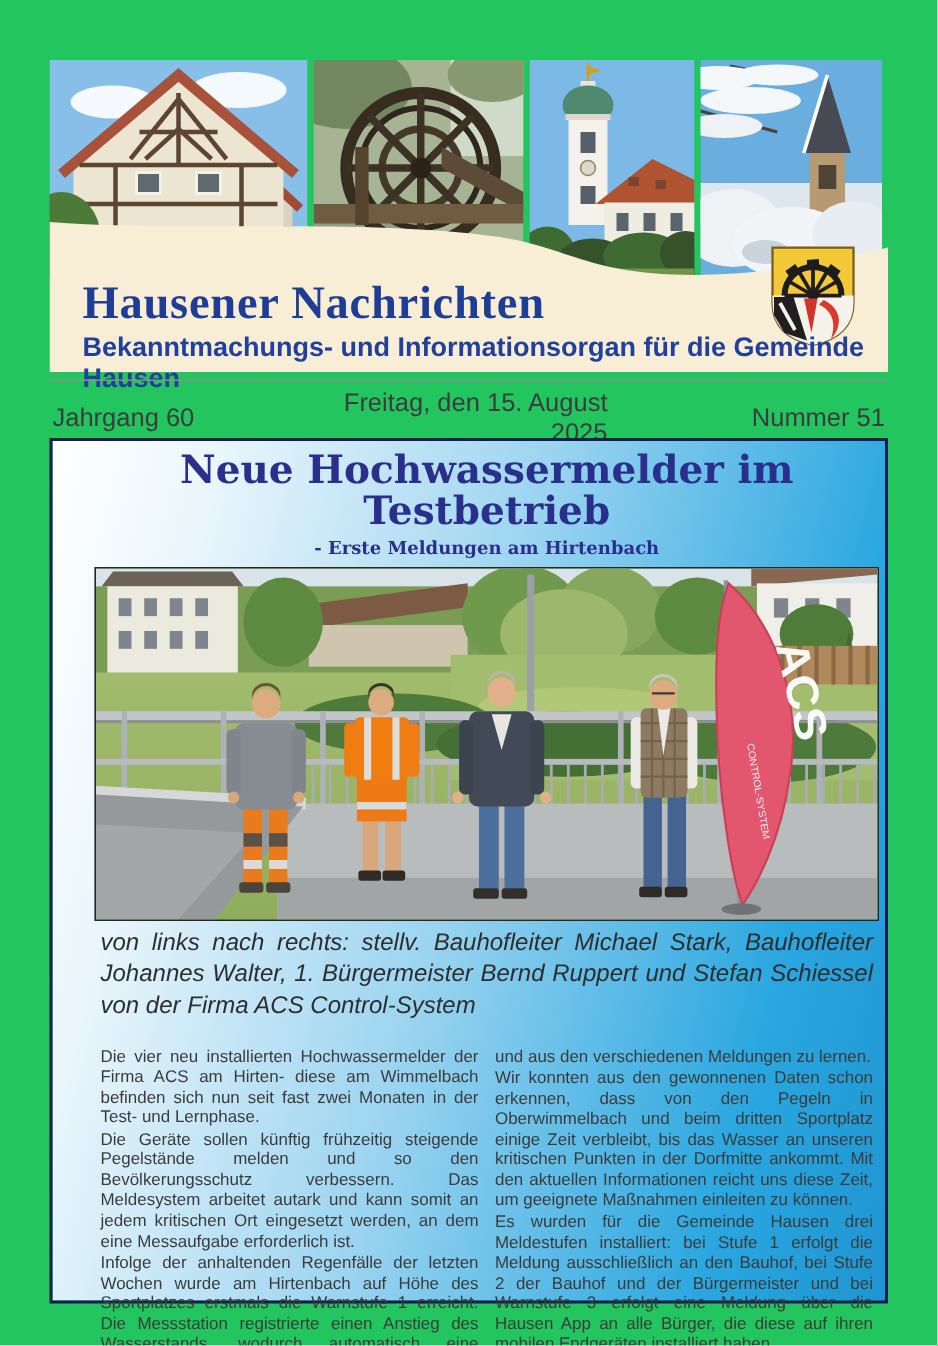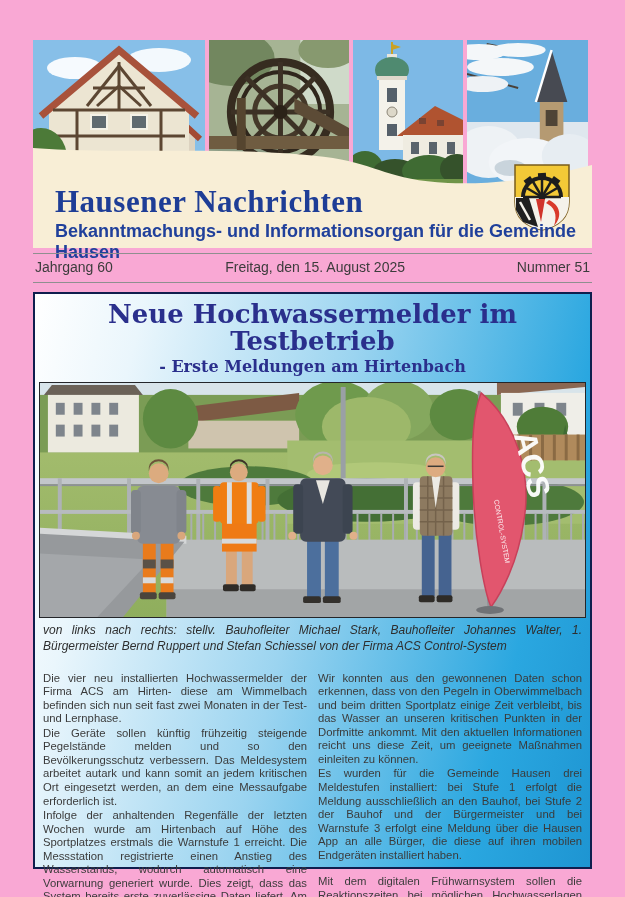--- a/index.html
+++ b/index.html
@@ -1,16 +1,16 @@
 <!DOCTYPE html>
 <html lang="de"><head>
 <meta charset="utf-8">
 <style>
   html,body{margin:0;padding:0;background:#ffffff;}
-  .page{position:relative;width:625px;height:897px;background:#f9a8d4;overflow:hidden;
+  .page{position:relative;width:625px;height:897px;background:#22c55e;overflow:hidden;
         font-family:"Liberation Sans",sans-serif;}
 
   
   .photo-strip{position:absolute;left:33px;top:40px;width:559px;height:145px;display:flex;gap:4px;}
   .hphoto{height:100%;flex:0 0 auto;}
   .hphoto svg{display:block;width:100%;height:100%;}
   .p1{width:172px;} .p2{width:140px;} .p3{width:110px;} .p4{width:121px;}
 
   .cream-wave{position:absolute;left:33px;top:138px;width:559px;height:110px;}
   .cream-wave svg{display:block;width:100%;height:100%;}
@@ -20,38 +20,38 @@
   .mast-subtitle{position:absolute;left:55px;top:221px;margin:0;
       font-size:18px;font-weight:600;color:#20409b;}
 
   .crest{position:absolute;left:512px;top:162px;width:60px;height:70px;}
   .crest svg{display:block;width:100%;height:100%;}
 
   
   .issue-row{position:absolute;left:33px;top:253px;width:559px;box-sizing:border-box;
       border-top:1px solid #8f8f8f;border-bottom:1px solid #8f8f8f;
       display:flex;align-items:center;padding:5px 2px 7px 2px;
-      font-size:14px;color:#3c3c3c;}
+      font-size:17px;color:#3c3c3c;}
   .issue-row .cell{flex:1;}
   .issue-row .c{text-align:right;}
   .issue-row .r{text-align:right;}
 
   
   .article-box{position:absolute;left:33px;top:292px;width:559px;height:577px;box-sizing:border-box;
       border:2px solid #0f1e4e;
-      background:linear-gradient(104deg,#ffffff 0%,#eaf6fc 16%,#9bd4f0 48%,#2aa7e0 82%,#1e95d2 100%);}
+      background:linear-gradient(104deg,#ffffff 0%,#eaf6fc 16%,#9bd4f0 48%,#2aa7e0 82%,#1e95d2 100%);padding-left:24px;}
   .headline{margin:7px 6px 0;text-align:center;
       font-family:"DejaVu Serif","Liberation Serif",serif;font-weight:bold;
       font-size:26px;line-height:1.05;color:#2a2f8c;}
   .subheadline{margin:3px 6px 0;text-align:center;
       font-family:"DejaVu Serif","Liberation Serif",serif;font-weight:bold;
-      font-size:16px;line-height:1.05;color:#2a2f8c;}
+      font-size:12px;line-height:1.05;color:#2a2f8c;}
   figure.photo{margin:7px 4px 0;height:234px;border:1px solid #24262a;overflow:hidden;background:#8fae5d;}
   figure.photo svg{display:block;width:100%;height:100%;}
-  .caption{margin:5px 8px 17px;font-style:italic;font-size:12px;line-height:1.3;
+  .caption{margin:5px 8px 17px;font-style:italic;font-size:16px;line-height:1.3;
       color:#2e2e2e;text-align:justify;}
   .columns{display:flex;gap:11px;margin:9px 8px 0;}
   .col{flex:1;font-size:11.3px;line-height:1.2;text-align:justify;color:#3b3b3b;
        hyphens:auto;-webkit-hyphens:auto;}
   .col p{margin:0 0 1px 0;}
   .col p.spaced{margin-top:13px;}
 </style>
 </head>
 <body>
 
@@ -408,20 +408,21 @@
 
     <p class="caption">von links nach rechts: stellv. Bauhofleiter Michael Stark, Bauhofleiter Johannes Walter, 1. Bürgermeister Bernd Ruppert und Stefan Schiessel von der Firma ACS Control-System</p>
 
     <div class="columns">
       <div class="col">
         <p>Die vier neu installierten Hochwassermelder der Firma ACS am Hirten- diese am Wimmelbach befinden sich nun seit fast zwei Monaten in der Test- und Lernphase.</p>
         <p>Die Geräte sollen künftig frühzeitig steigende Pegelstände melden und so den Bevölkerungsschutz verbessern. Das Meldesystem arbeitet autark und kann somit an jedem kritischen Ort eingesetzt werden, an dem eine Messaufgabe erforderlich ist.</p>
         <p>Infolge der anhaltenden Regenfälle der letzten Wochen wurde am Hirtenbach auf Höhe des Sportplatzes erstmals die Warnstufe 1 erreicht. Die Messstation registrierte einen Anstieg des Wasserstands, wodurch automatisch eine Vorwarnung generiert wurde. Dies zeigt, dass das System bereits erste zuverlässige Daten liefert. Am Wimmelbach hingegen blieb eine Meldung bislang aus – der Pegel blieb dort im unkritischen Bereich. Aber auch dies liefert uns wichtige Informationen für die laufende Kalibrierung der Messsysteme. Nun gilt es weiterhin zu beobachten</p>
       </div>
       <div class="col">
+        <p>und aus den verschiedenen Meldungen zu lernen.</p>
         <p>Wir konnten aus den gewonnenen Daten schon erkennen, dass von den Pegeln in Oberwimmelbach und beim dritten Sportplatz einige Zeit verbleibt, bis das Wasser an unseren kritischen Punkten in der Dorfmitte ankommt. Mit den aktuellen Informationen reicht uns diese Zeit, um geeignete Maßnahmen einleiten zu können.</p>
         <p>Es wurden für die Gemeinde Hausen drei Meldestufen installiert: bei Stufe 1 erfolgt die Meldung ausschließlich an den Bauhof, bei Stufe 2 der Bauhof und der Bürgermeister und bei Warnstufe 3 erfolgt eine Meldung über die Hausen App an alle Bürger, die diese auf ihren mobilen Endgeräten installiert haben.</p>
         <p class="spaced">Mit dem digitalen Frühwarnsystem sollen die Reaktionszeiten bei möglichen Hochwasserlagen deutlich verkürzt werden und betroffene Anwohner frühzeitig informiert werden.</p>
       </div>
     </div>
   </section>
 
 </div>
 
 </body></html>

